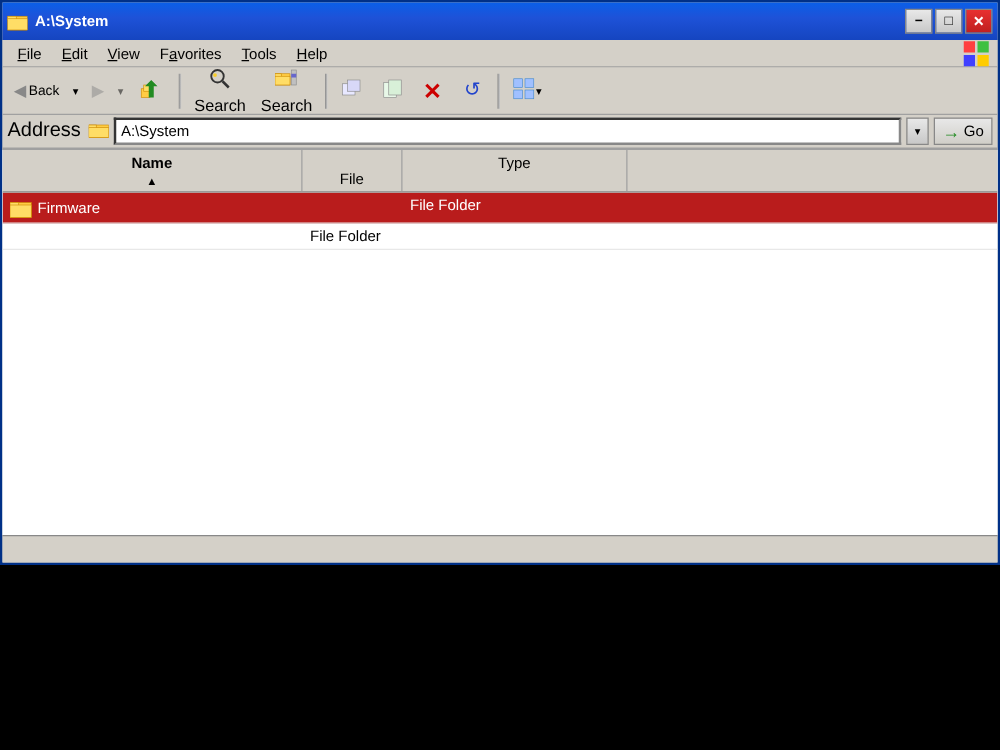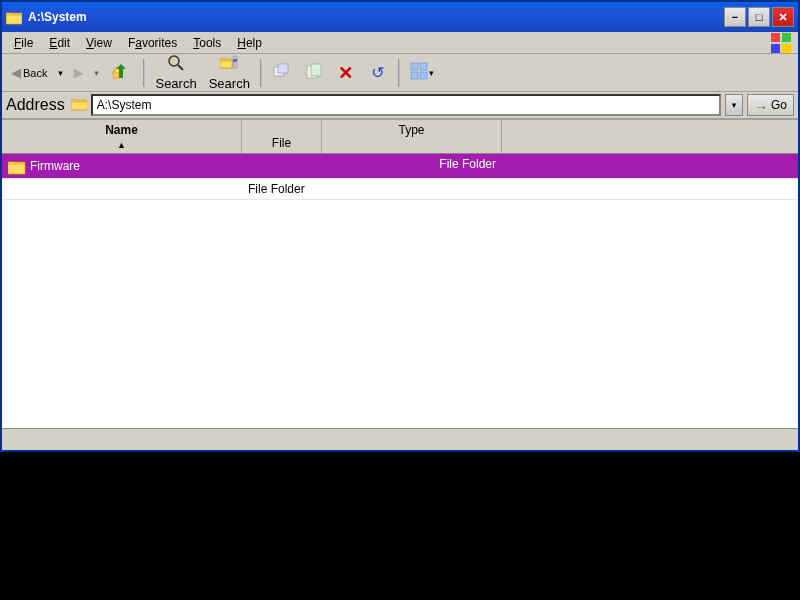--- a/index.html
+++ b/index.html
@@ -90,21 +90,21 @@
       cursor: pointer; white-space: nowrap; overflow: hidden;
       display: flex; align-items: center; gap: 3px; flex-direction: column;
     }
     .col-header .sort-arrow { font-size: 9px; }
     .col-name { font-weight: bold; }
     .col-size { justify-content: flex-end; }
     .file-row {
       display: grid; grid-template-columns: 240px 80px 180px 200px;
       border-bottom: 1px solid #e8e8e8; cursor: pointer;
     }
-    .file-row.selected { background: #a21caf; color: white; text-align: right; }
+    .file-row.selected { background: #b91c1c; color: white; }
     .file-cell { padding: 3px 6px; font-size: 12px; white-space: nowrap; overflow: hidden; text-overflow: ellipsis; }
     .file-cell.size { text-align: right; }
     .file-name-cell { display: flex; align-items: center; gap: 4px; }
     .file-icon { width: 18px; height: 18px; flex-shrink: 0; }
 
     
     .statusbar {
       height: 22px; background: #d4d0c8; border-top: 1px solid #888;
       display: flex; align-items: center; padding: 0 8px; font-size: 11px; flex-shrink: 0;
     }

